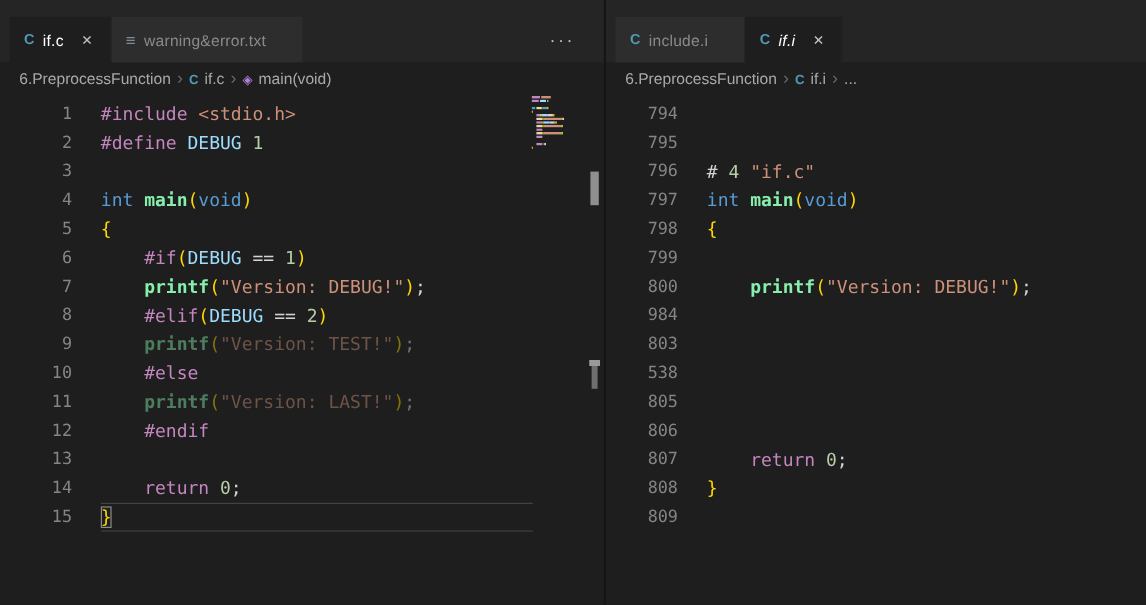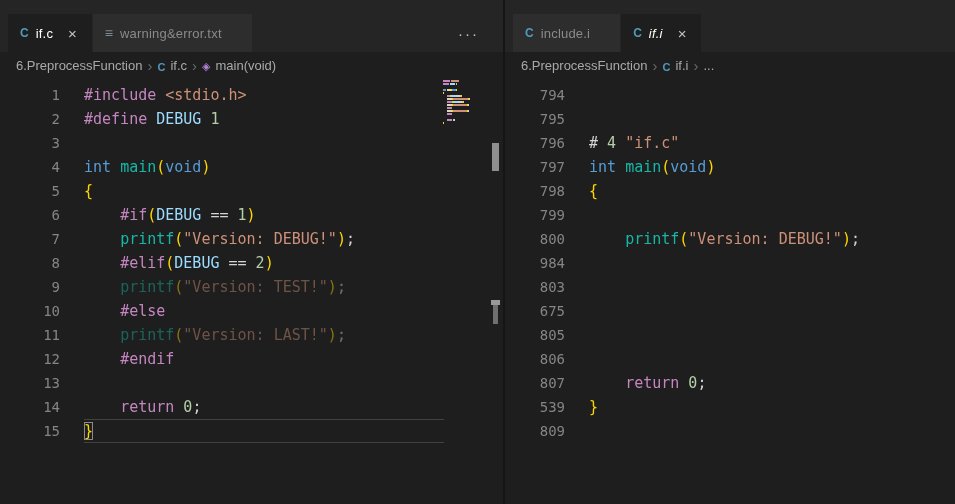--- a/index.html
+++ b/index.html
@@ -40,21 +40,21 @@
   .editor { flex:1; position:relative; overflow:hidden; font-family:"DejaVu Sans Mono","Liberation Mono",monospace; font-size:15px; }
   .code { padding-top:5px; }
   .group.left .code { margin-right:59px; }
   .group.right .code { margin-right:14px; }
   .line { display:flex; height:24px; line-height:24px; position:relative; cursor:text; }
   .ln { width:60px; flex:none; text-align:right; color:#858585; font-size:14px; user-select:none; cursor:default; }
   .lcode { margin-left:24px; white-space:pre; }
   .lcode.dim { opacity:0.45; }
   .tok.pp  { color:#c586c0; }
   .tok.kw  { color:#569cd6; }
-  .tok.fn  { color:#14b8a6; }
+  .tok.fn  { color:#86efac;font-weight:bold; }
   .tok.str { color:#ce9178; }
   .tok.num { color:#b5cea8; }
   .tok.var { color:#9cdcfe; }
   .tok.txt { color:#d4d4d4; }
   .tok.brc { color:#ffd700; }
   .tok.brx { color:#ffd700; outline:1px solid #8a8a8a; outline-offset:-1px; }
   .line.current::after { content:""; position:absolute; left:84px; right:0; top:0; bottom:0;
     border-top:1px solid #424242; border-bottom:1px solid #424242; pointer-events:none; }
 
   
@@ -256,37 +256,37 @@
           </div>
           <div class="line">
             <span class="ln">984</span>
             <span class="lcode"></span>
           </div>
           <div class="line">
             <span class="ln">803</span>
             <span class="lcode"></span>
           </div>
           <div class="line">
-            <span class="ln">675</span>
+            <span class="ln">538</span>
             <span class="lcode"></span>
           </div>
           <div class="line">
             <span class="ln">805</span>
             <span class="lcode"></span>
           </div>
           <div class="line">
             <span class="ln">806</span>
             <span class="lcode"></span>
           </div>
           <div class="line">
             <span class="ln">807</span>
             <span class="lcode"><span class="tok txt">    </span><span class="tok pp">return</span><span class="tok txt"> </span><span class="tok num">0</span><span class="tok txt">;</span></span>
           </div>
           <div class="line">
-            <span class="ln">539</span>
+            <span class="ln">808</span>
             <span class="lcode"><span class="tok brc">}</span></span>
           </div>
           <div class="line">
             <span class="ln">809</span>
             <span class="lcode"></span>
           </div>
         </div>
       <div class="scrollstrip"></div>
     </div>
   </div>

